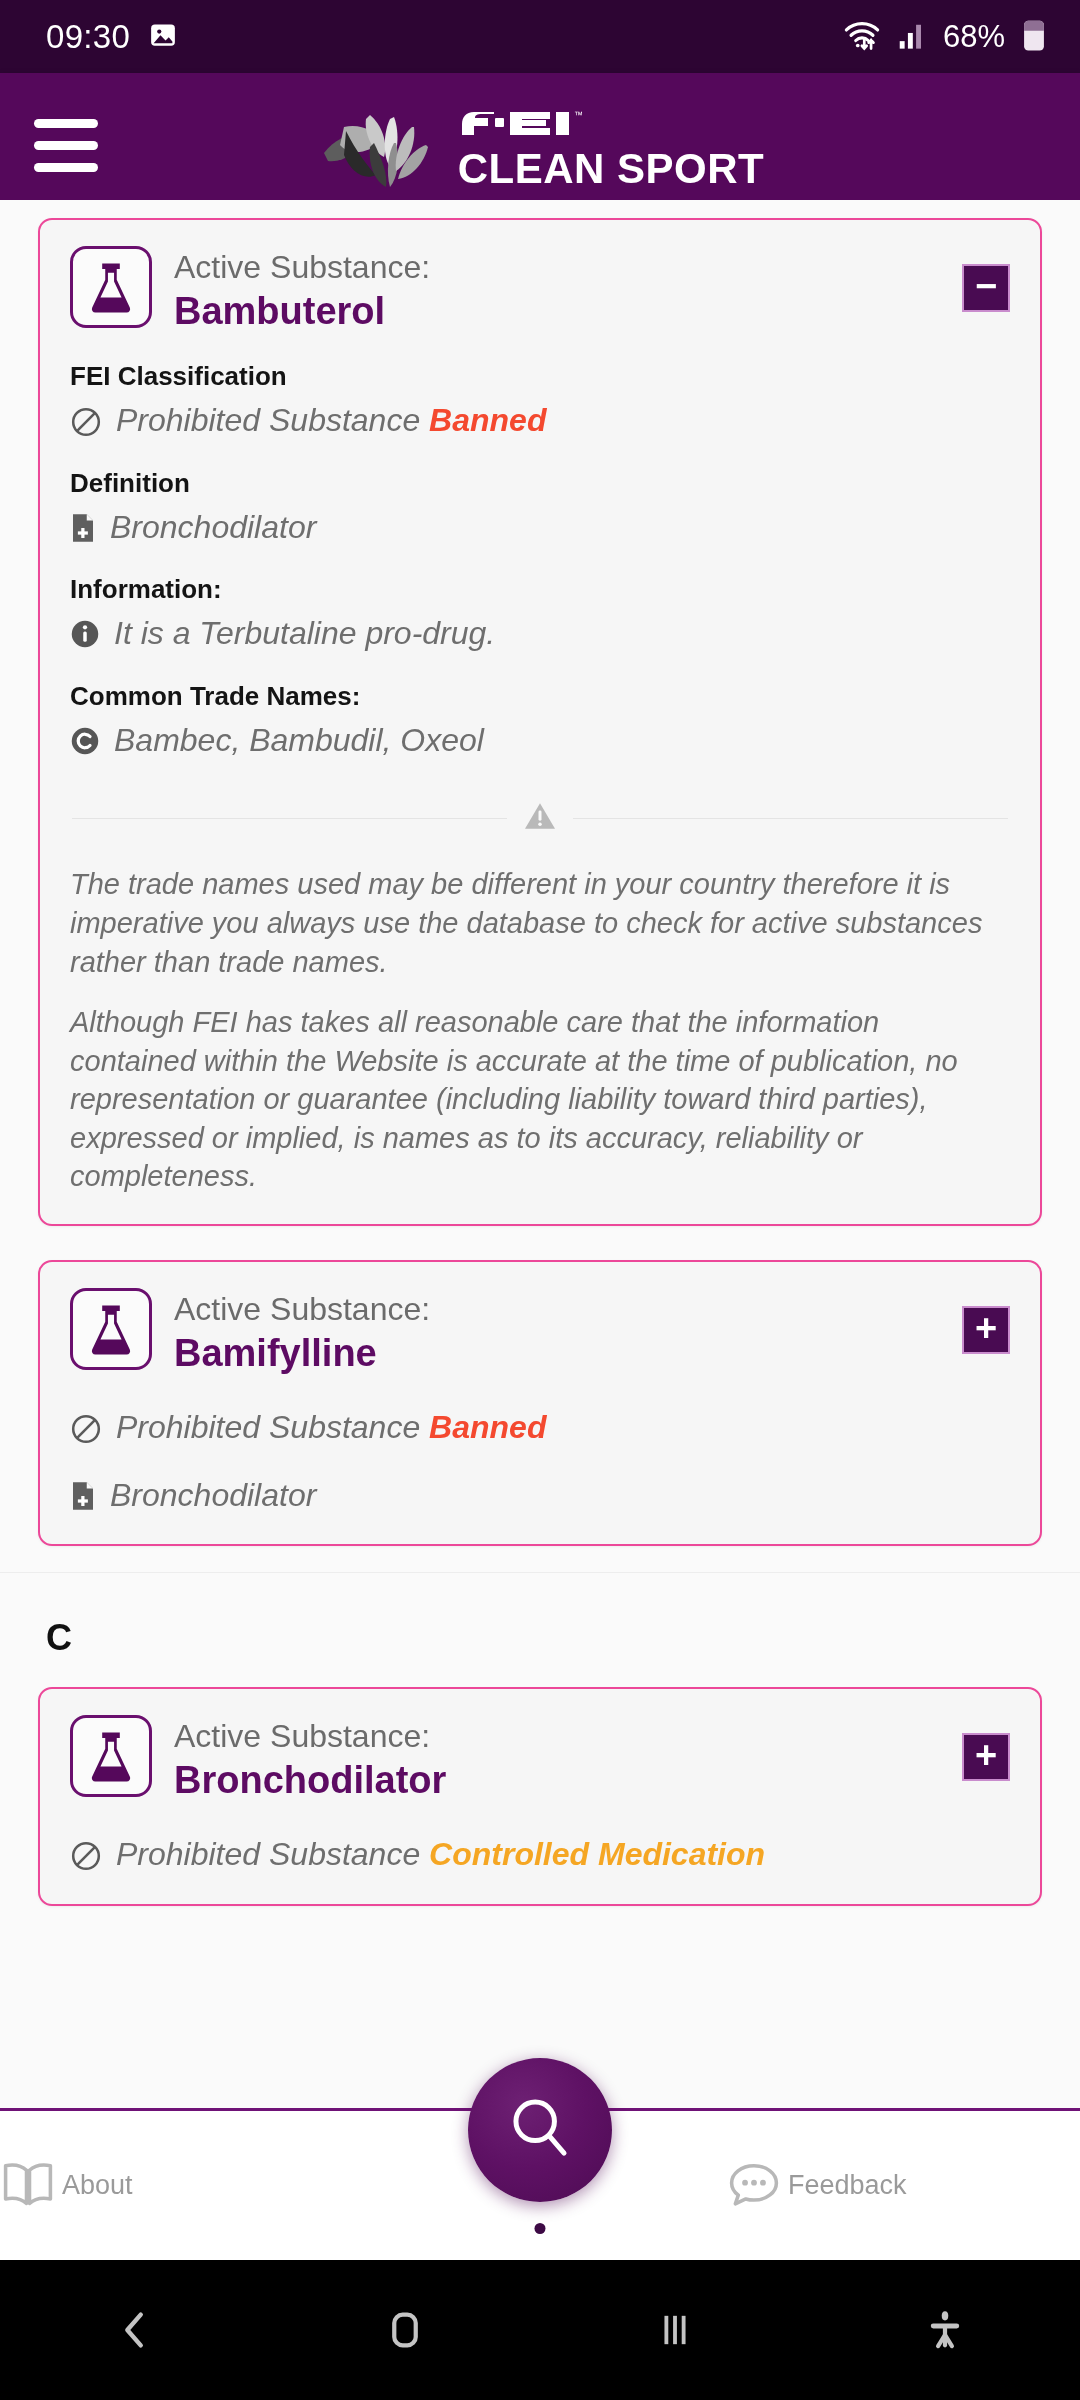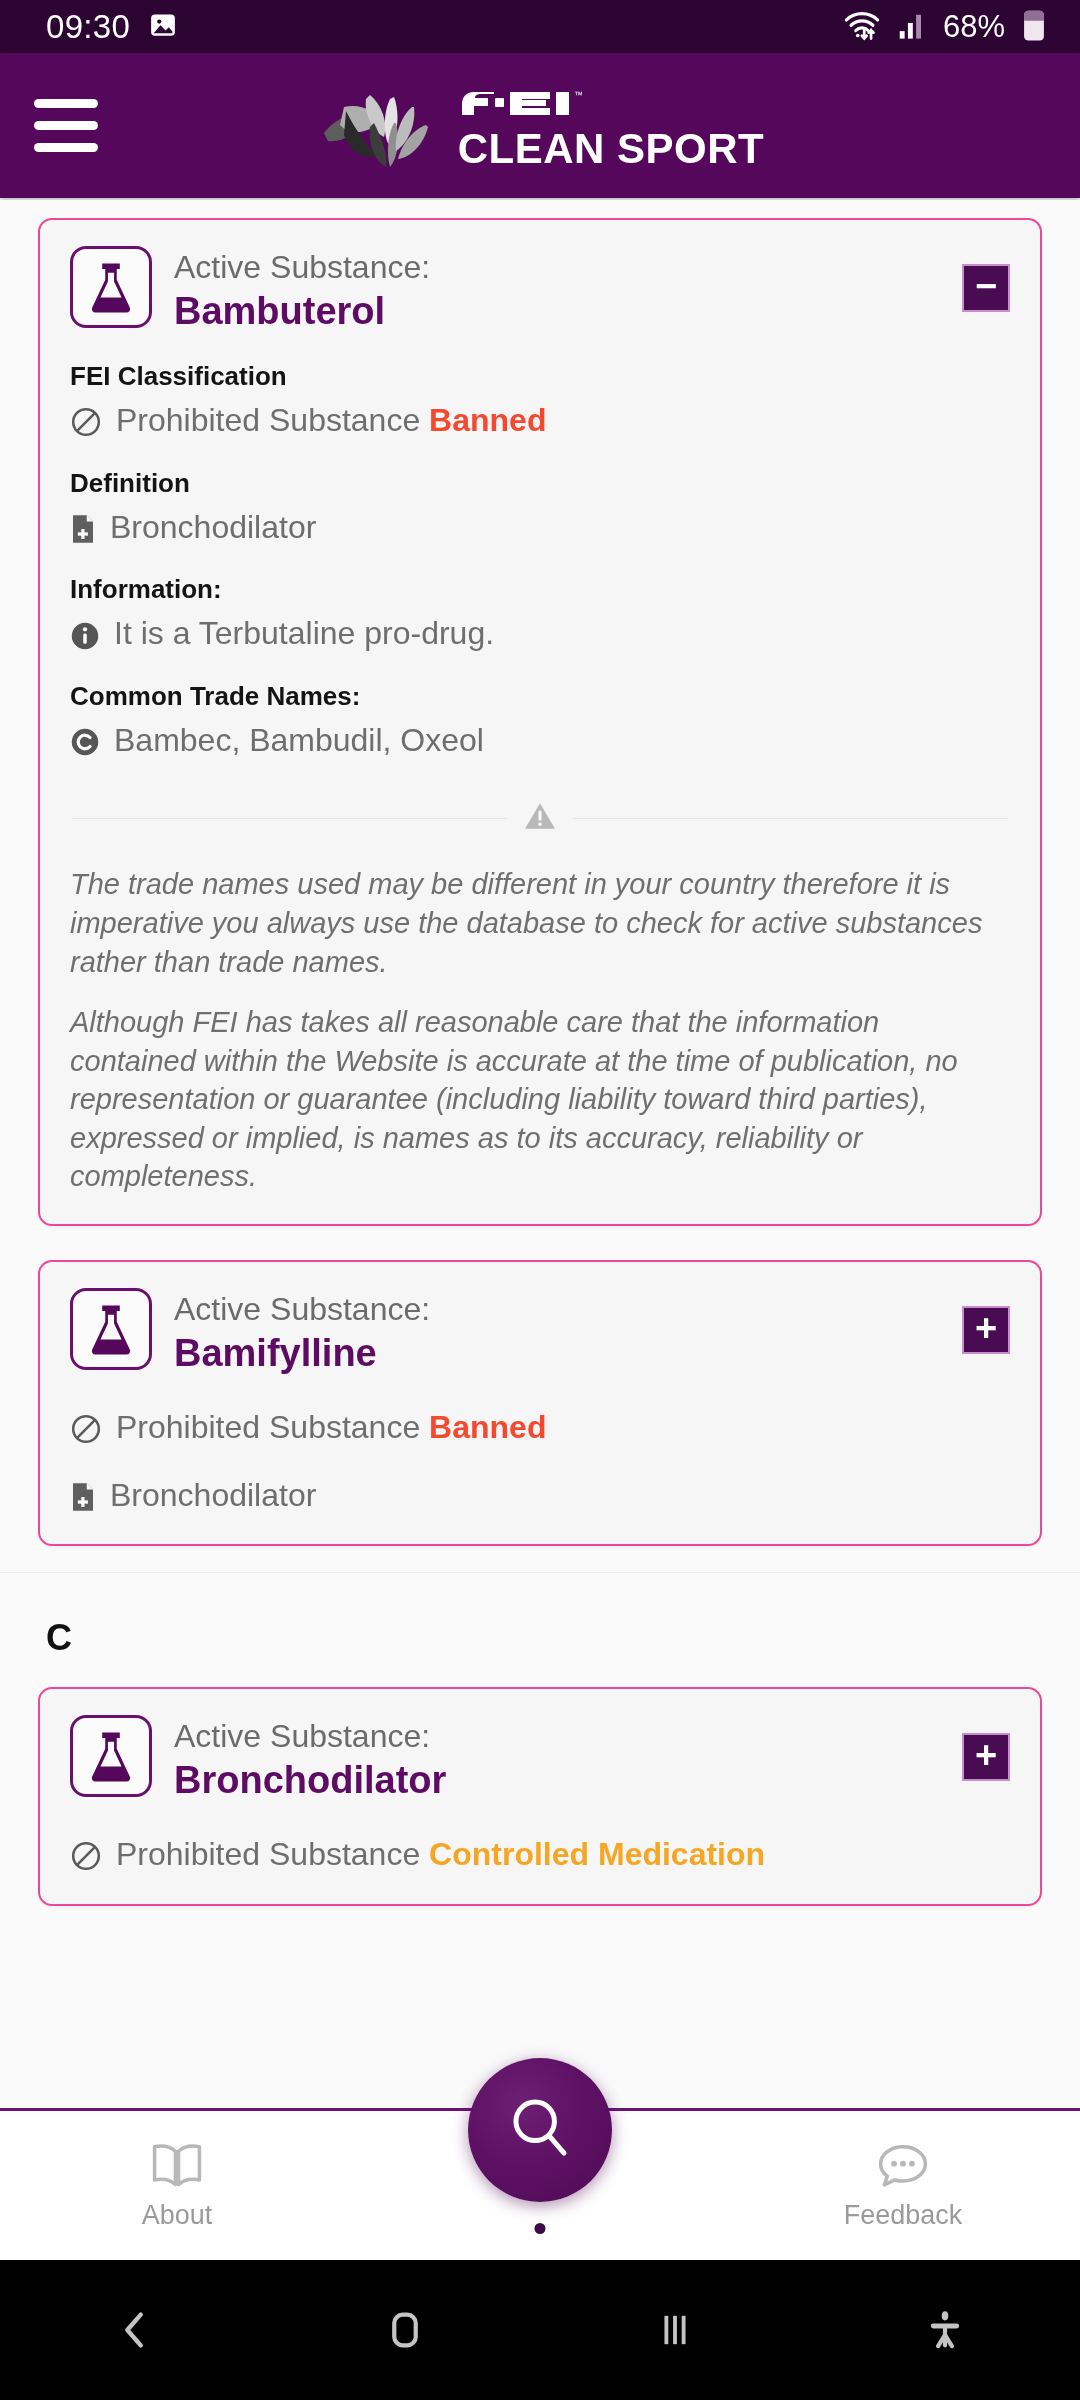--- a/index.html
+++ b/index.html
@@ -6,21 +6,21 @@
   html,body { width:1080px; height:2400px; }
   body {
     font-family:"Liberation Sans", sans-serif;
     background:#ffffff;
     overflow:hidden;
     position:relative;
   }
 
   
   .statusbar{
-    height:53px; background:#2d0533; color:#fff;
+    height:73px; background:#2d0533; color:#fff;
     display:flex; align-items:center; justify-content:space-between;
     padding:0 34px 0 46px;
   }
   .sb-left{ display:flex; align-items:center; gap:18px; }
   .sb-clock{ font-size:33px; font-weight:400; letter-spacing:.3px; }
   .sb-right{ display:flex; align-items:center; gap:17px; }
   .sb-batt-text{ font-size:31px; font-weight:400; }
 
   
   .appbar{
@@ -70,21 +70,21 @@
   .subname{ font-size:38px; color:#5d0b63; font-weight:700; line-height:1.2; margin-top:2px; }
   .toggle{
     position:absolute; right:30px; top:44px;
     width:48px; height:48px; border:2px solid #c98ccd;
     background:#490b52; color:#fff; cursor:pointer;
     display:flex; align-items:center; justify-content:center;
     font-size:38px; font-weight:700; line-height:0.6; padding-bottom:4px;
   }
 
   .sec-title{ font-size:26px; font-weight:700; color:#141414; margin-top:26px; }
-  .row-ico{ display:flex; align-items:flex-end; gap:14px; margin-top:8px; }
+  .row-ico{ display:flex; align-items:flex-start; gap:14px; margin-top:8px;font-style:italic; }
   .row-ico .txt{ font-size:32px; color:#6e6e6e; line-height:1.3; }
   .tag-banned{ color:#f4492f; font-weight:700; }
   .tag-controlled{ color:#f5a623; font-weight:700; }
 
   .divider-warn{
     display:flex; align-items:center; gap:16px; margin:40px 2px 30px 2px;
   }
   .divider-warn .ln{ flex:1; height:1px; background:#e4e4e4; }
 
   .legal{
@@ -98,21 +98,21 @@
     font-size:36px; font-weight:700; color:#111; padding:44px 0 10px 46px;
   }
 
   
   .botnav{
     position:absolute; left:0; right:0; bottom:140px; height:152px;
     background:#fff; border-top:3px solid #6f1276;
     display:flex; align-items:center;
   }
   .botnav .slot{
-    flex:1; display:flex; flex-direction:column; align-items:center; gap:6px; cursor:pointer;
+    flex:1; display:flex; flex-direction:row; align-items:center; gap:6px; cursor:pointer;
   }
   .botnav .slot.mid{ flex:1.05; }
   .botnav .lab{ font-size:27px; color:#9a9a9a; }
   .fab{
     position:absolute; left:50%; transform:translateX(-50%);
     bottom:198px; width:144px; height:144px; border-radius:50%;
     background:radial-gradient(circle at 38% 32%, #6d2073 0%, #5e1164 48%, #4d0b53 100%);
     box-shadow:0 4px 16px rgba(80,10,85,.45);
     display:flex; align-items:center; justify-content:center; cursor:pointer; z-index:6;
   }

